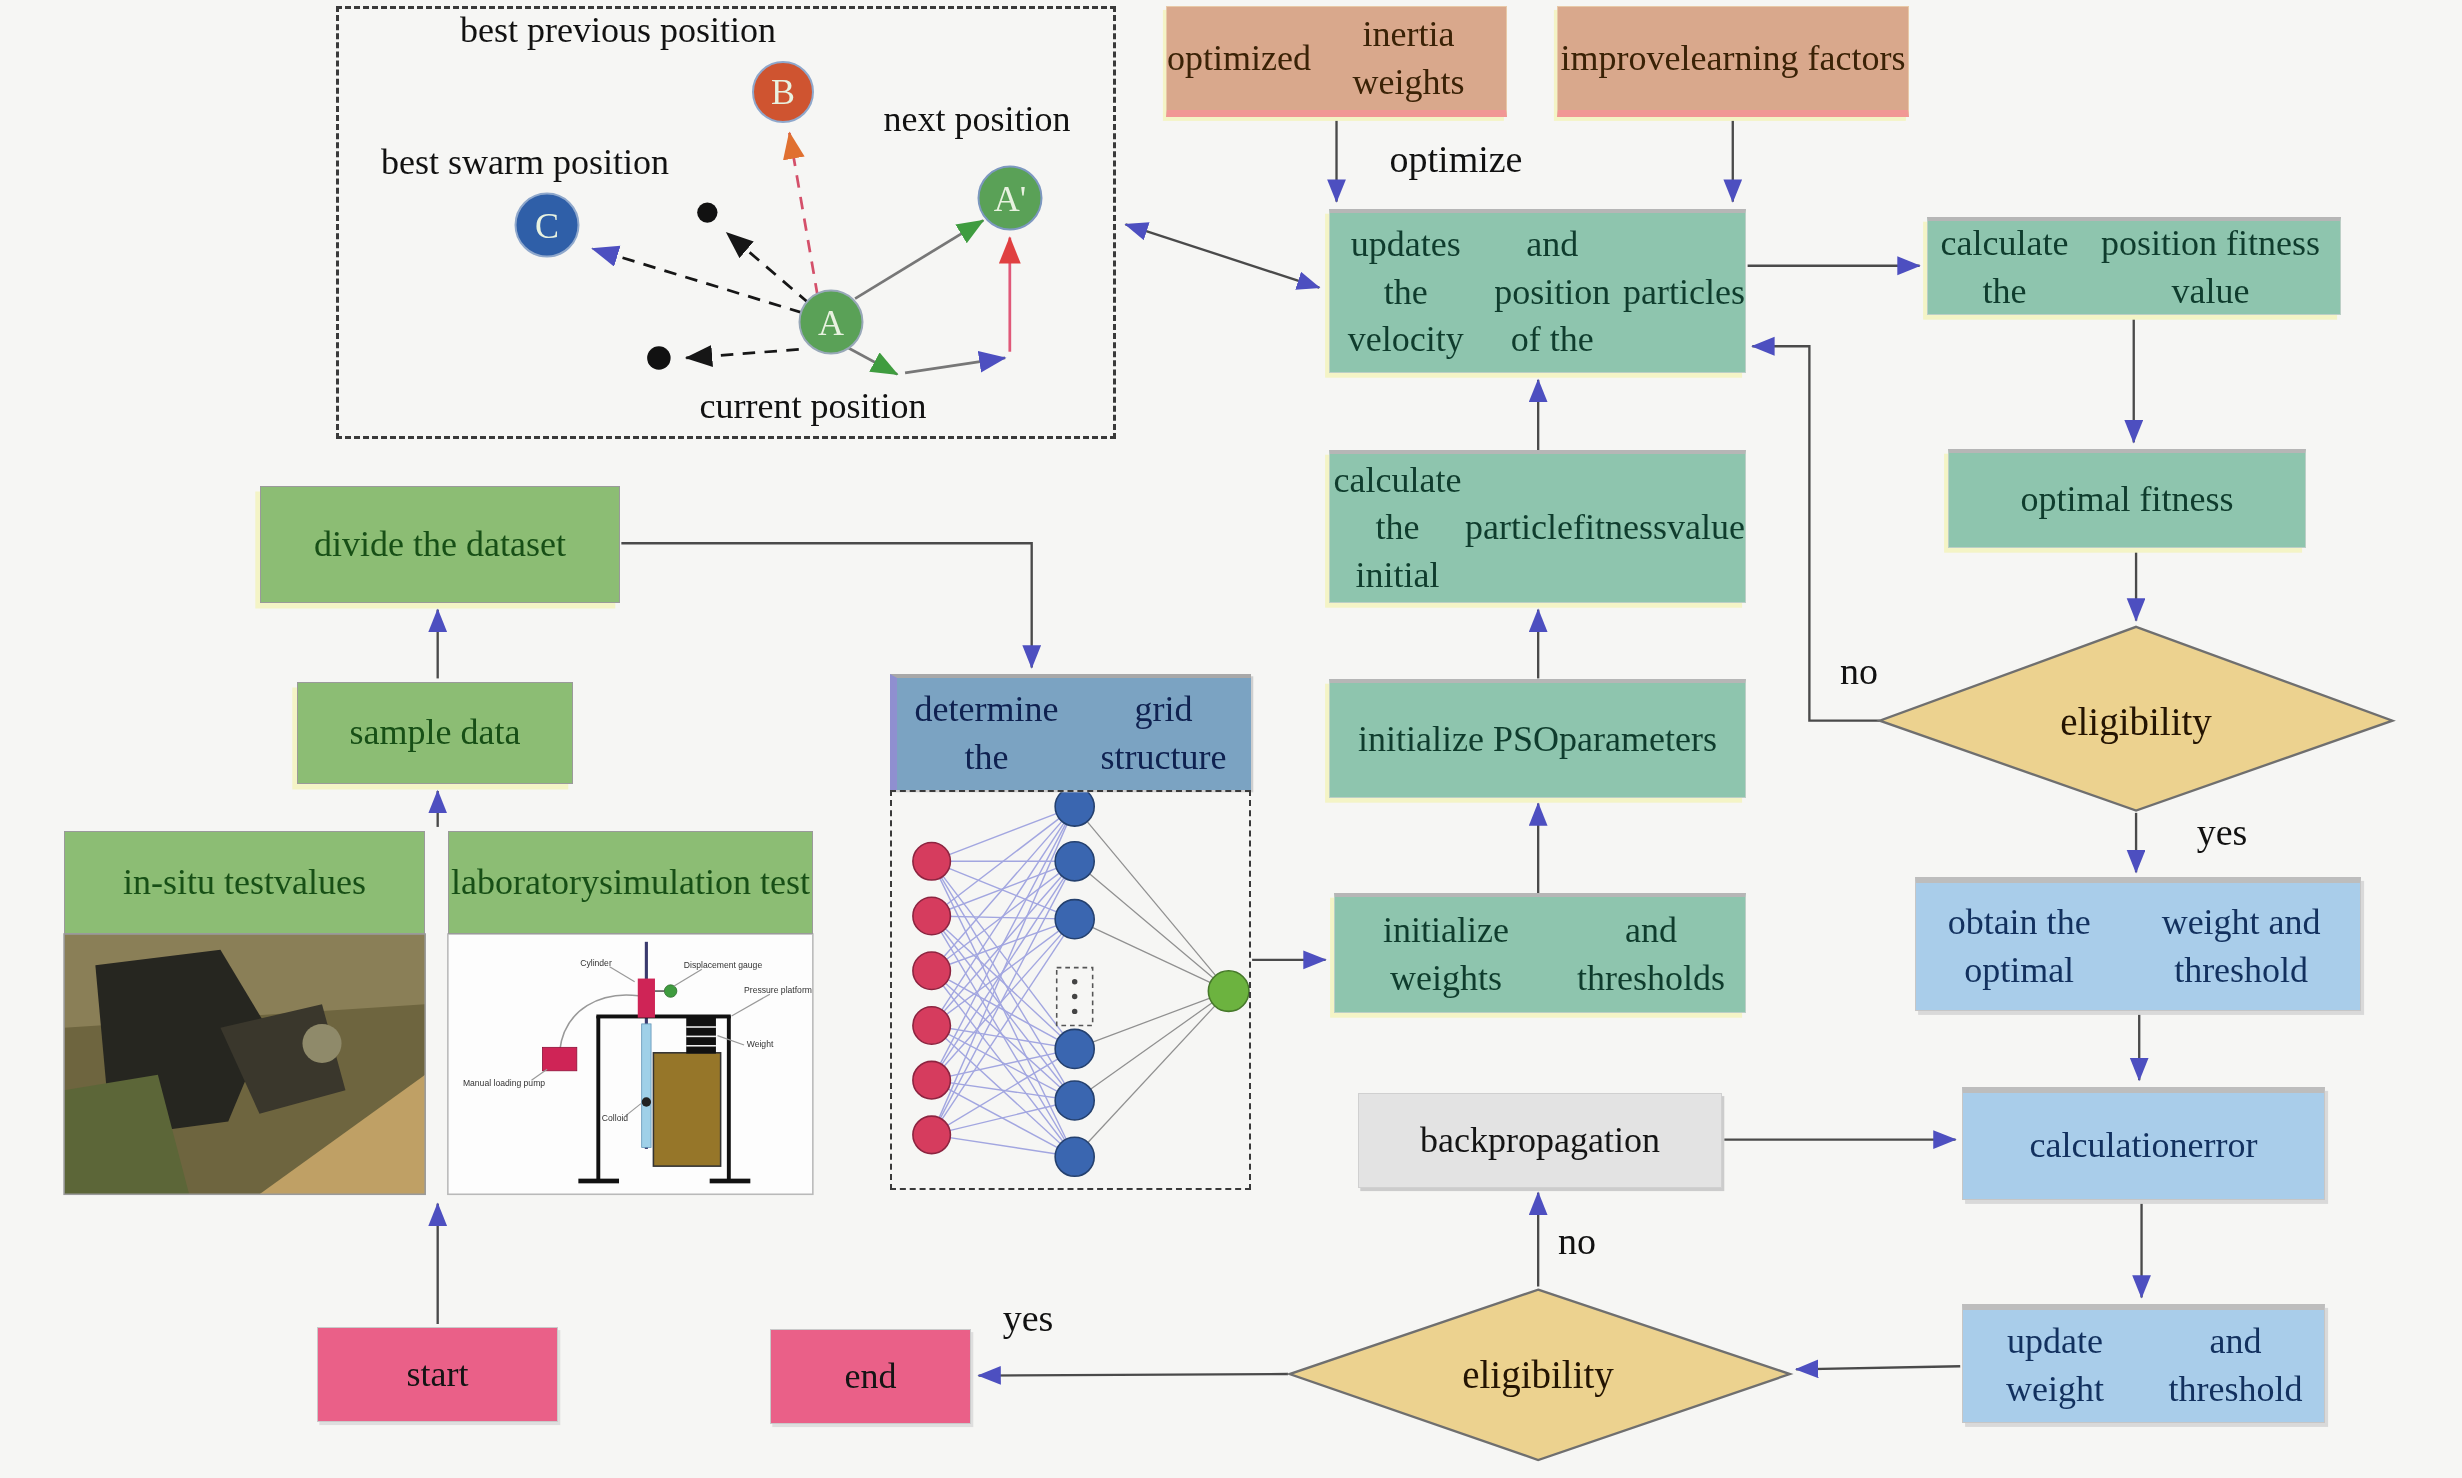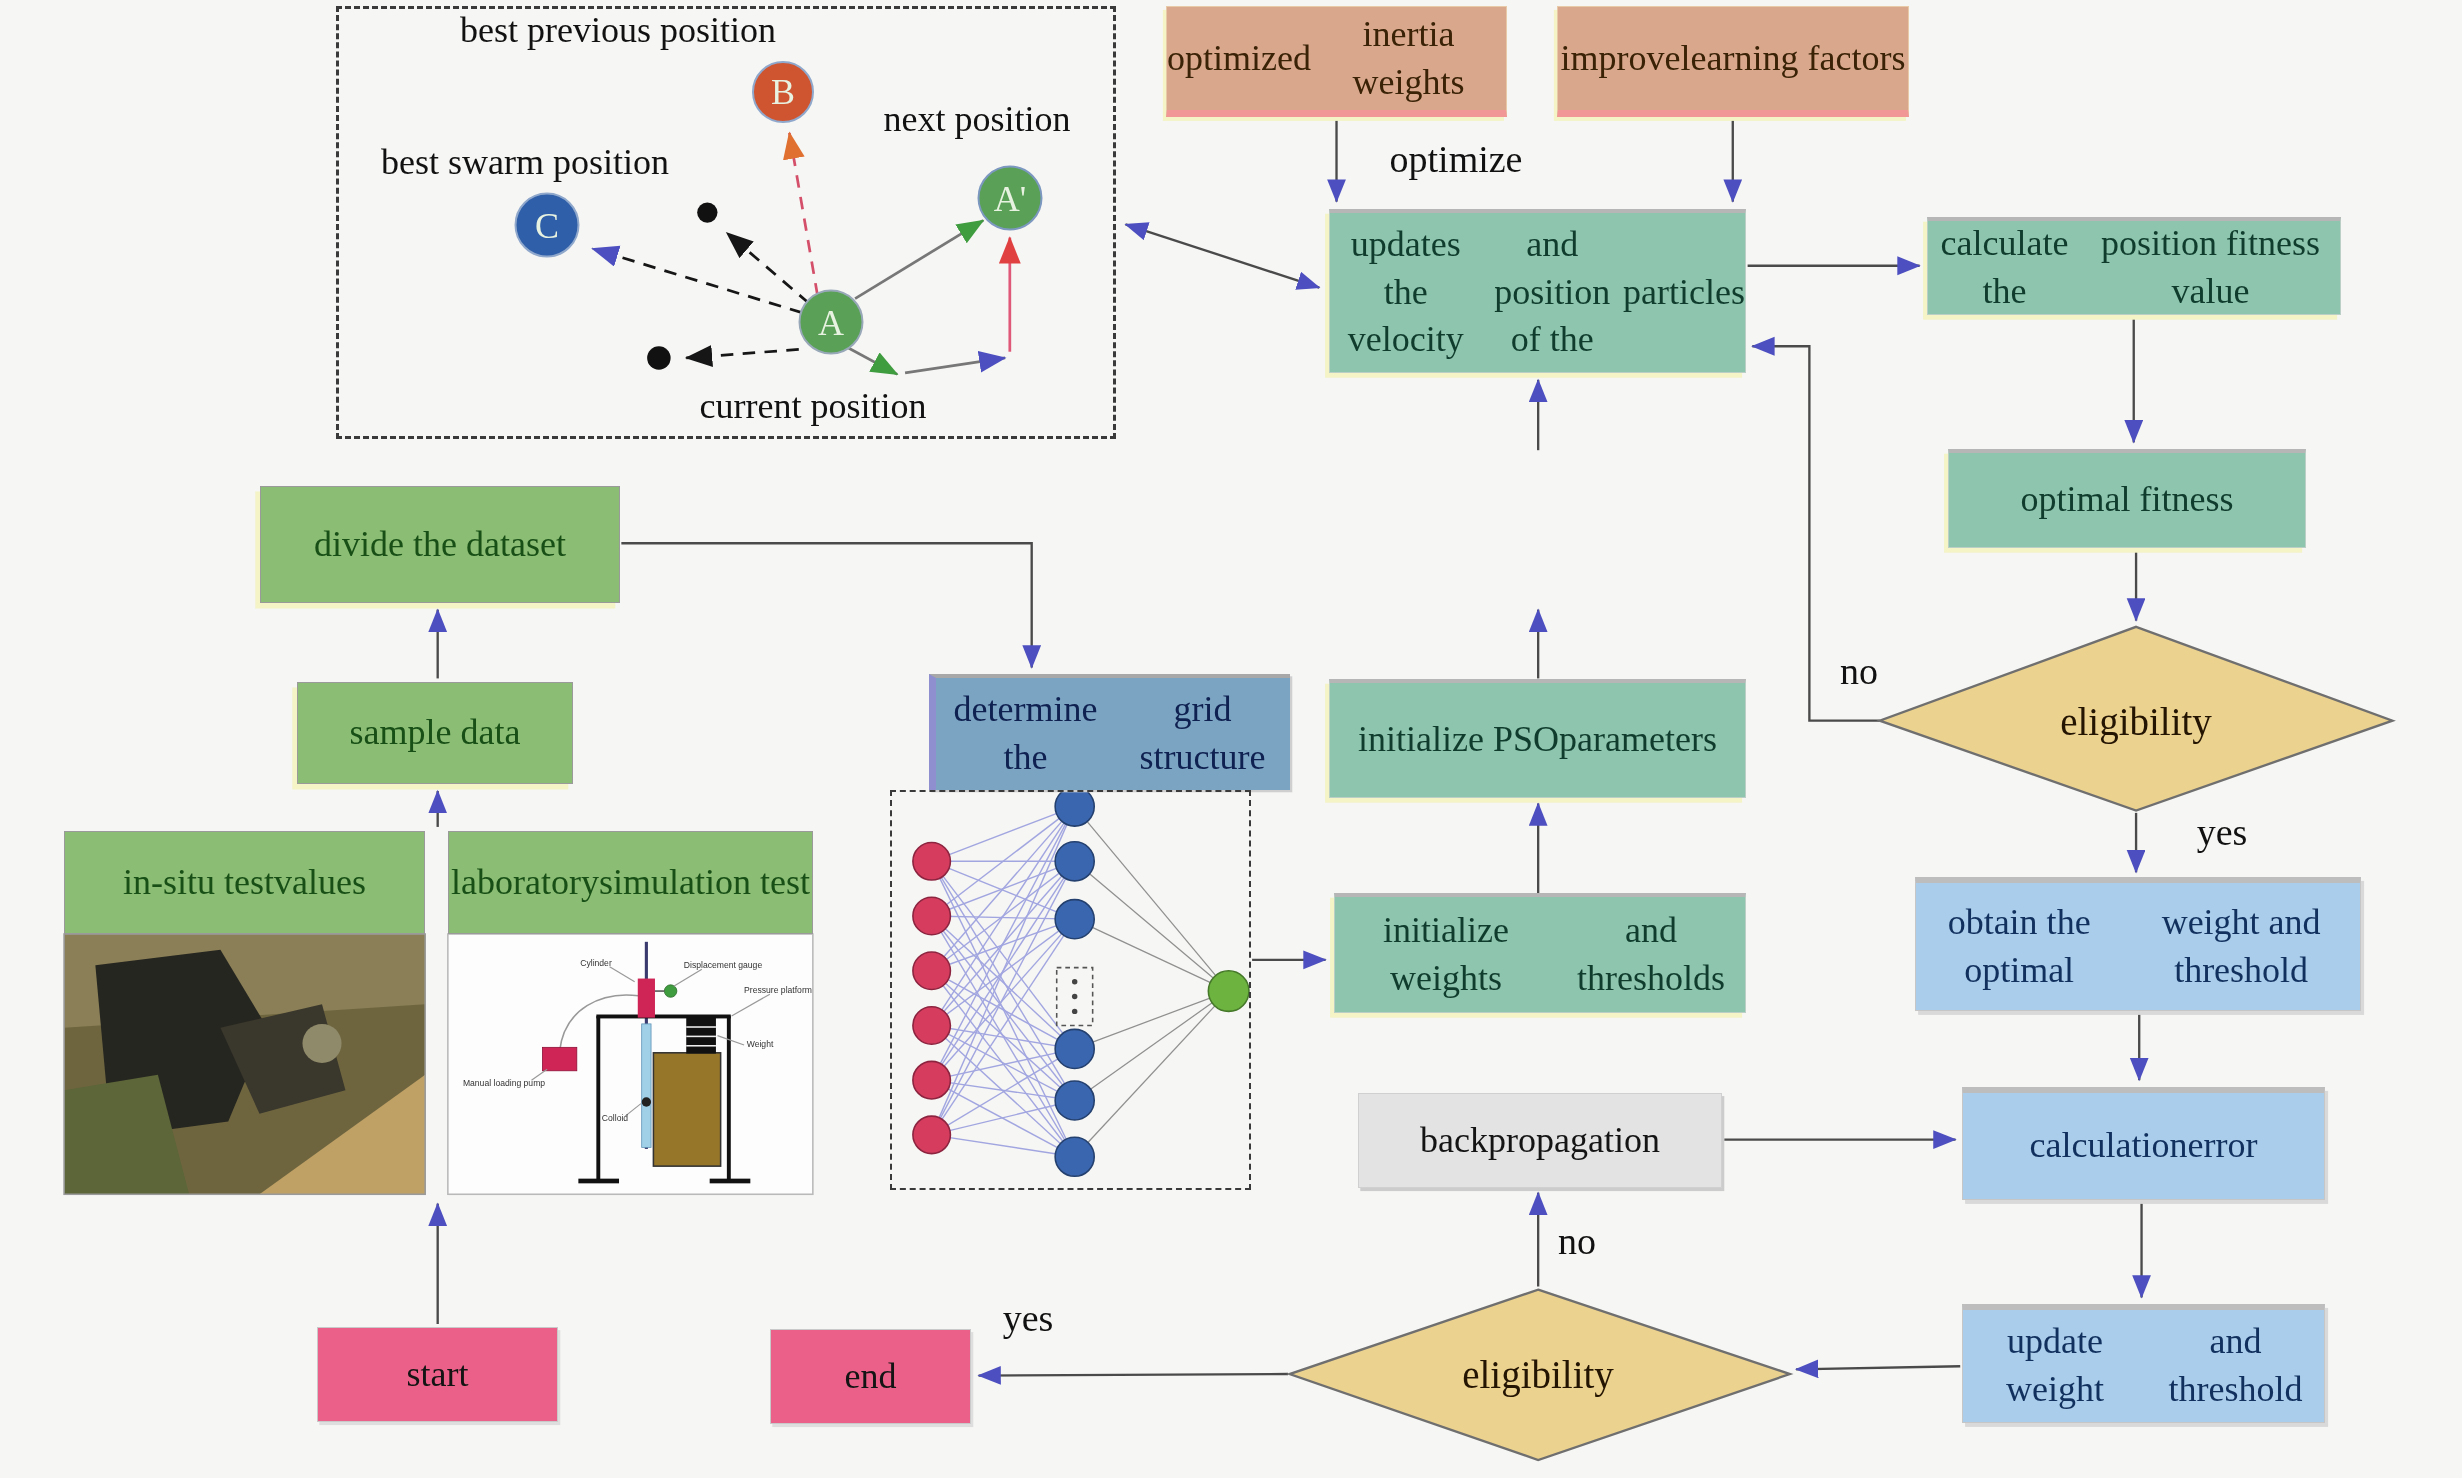--- a/index.html
+++ b/index.html
@@ -9,21 +9,21 @@
   }
   svg.overlay{position:absolute;left:0;top:0;z-index:1;}
   .box{
     position:absolute;z-index:2;display:flex;flex-direction:row;
     align-items:center;justify-content:center;text-align:center;
     font-size:36px;line-height:1.32;box-sizing:border-box;
   }
   .teal{background:#8ec5ae;color:#0f3c2d;border:1.6px solid #bccfc6;border-top:4.7px solid #b6b6b6;box-shadow:-3.9px 4.7px 0 #f4f4c6;}
   .green{background:#8cbd74;color:#174f16;border:1.6px solid #9a9a9a;box-shadow:-4.7px 5.5px 0 #f4f4c6;}
   .tan{background:#d9a88c;color:#3a2206;border:1.6px solid #e8c9a8;border-bottom:7.8px solid #f19795;box-shadow:-3.1px 3.9px 0 #f4f4c6;}
-  .steel{background:#7ba3c2;color:#0f2150;border-top:4.7px solid #a8a8a8;border-left:7px solid #8f8fd0;box-shadow:2.3px 2.3px 0 #cfcfcf;margin-left:39px;}
+  .steel{background:#7ba3c2;color:#0f2150;border-top:4.7px solid #a8a8a8;border-left:7px solid #8f8fd0;box-shadow:2.3px 2.3px 0 #cfcfcf;}
   .lblue{background:#a9cdea;color:#12305e;border:1.6px solid #c6c6c6;border-top:6.3px solid #bdbdbd;box-shadow:3.1px 3.9px 0 #d9d9d9;}
   .pink{background:#ea6088;color:#141414;border:1.6px solid #c9c9c9;box-shadow:2.3px 3.1px 0 #dedede;}
   .grayb{background:#e3e3e3;color:#141414;border:1.6px solid #d0d0d0;box-shadow:2.3px 3.1px 0 #cccccc;}
   .freelabel{
     position:absolute;z-index:3;transform:translate(-50%,-50%);
     font-size:38px;color:#111;white-space:nowrap;
   }
   .diamond-label{
     position:absolute;z-index:3;transform:translate(-50%,-50%);
     font-size:39px;color:#241402;white-space:nowrap;
@@ -266,20 +266,25 @@
     <span>and position of the</span>
     <span>particles</span>
   </div>
   <div class="box teal" style="left:1927px;top:217px;width:414px;height:98px">
     <span>calculate the</span>
     <span>position fitness value</span>
   </div>
   <div class="box teal" style="left:1948px;top:449px;width:358px;height:99px">
     <span>optimal fitness</span>
   </div>
+  <div class="box teal" style="left:1329px;top:450px;width:417px;height:153px">
+    <span>calculate the initial</span>
+    <span>particle</span>
+    <span>fitnessvalue</span>
+  </div>
   <div class="box teal" style="left:1329px;top:679px;width:417px;height:119px">
     <span>initialize PSO</span>
     <span>parameters</span>
   </div>
   <div class="box teal" style="left:1334px;top:893px;width:412px;height:120px">
     <span>initialize weights</span>
     <span>and thresholds</span>
   </div>
 
   <div class="diamond-label" style="left:2136px;top:721px">eligibility</div>

